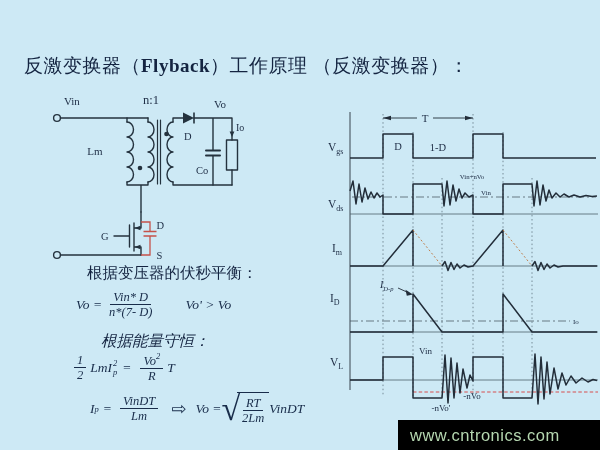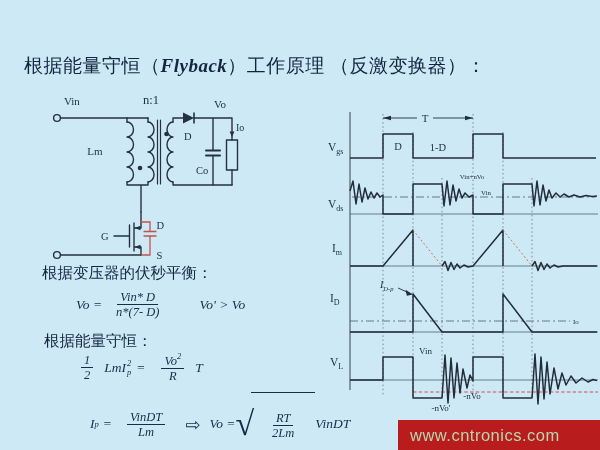--- a/index.html
+++ b/index.html
@@ -1,43 +1,43 @@
 <!DOCTYPE html>
 <html><head>
 <meta charset="utf-8">
 <style>
   html,body{margin:0;padding:0;}
   body{width:600px;height:450px;background:#cde9f5;position:relative;overflow:hidden;
        font-family:"Liberation Serif",serif;color:#17294a;}
   .abs{position:absolute;}
   .title{left:24px;top:53px;font-size:19px;color:#142441;letter-spacing:.5px;white-space:nowrap;}
-  .title .bld{font-weight:bold;font-style:italic;}
-  .heading{color:#142441;font-size:15.5px;white-space:nowrap;}
+  .title .bld{font-weight:bold;}
+  .heading{color:#142441;font-size:15.5px;white-space:nowrap;margin-left:45px;}
   .frm{font-style:italic;color:#182c4a;font-size:13.5px;display:flex;align-items:center;white-space:nowrap;}
-  .frac{display:inline-flex;flex-direction:column;align-items:center;line-height:1.15;margin:0 11px;text-align:center;font-size:12.5px;}
+  .frac{display:inline-flex;flex-direction:column;align-items:center;line-height:1.15;margin:0 4px;text-align:center;font-size:12.5px;}
   .frac>.num{border-bottom:1.2px solid #182c4a;padding:0 3px;}
   .frac>.den{padding:0 3px;}
   .ss{display:inline-flex;flex-direction:column;align-items:flex-start;font-size:8.5px;line-height:1;margin-left:1px;}
   .sub-only{font-size:8.5px;vertical-align:-3px;}
   .sup-only{font-size:8.5px;vertical-align:6px;}
   .gap26{display:inline-block;width:26px;}
   .sqrt{display:inline-flex;align-items:center;}
   .radsym{font-style:normal;font-size:34px;line-height:.72;margin-right:-3px;font-weight:400;}
   .radbody{border-top:1.4px solid #182c4a;padding:2px 2px 0 2px;}
   .arrow{font-style:normal;font-size:18px;margin:0 9px;color:#182c4a;font-family:"DejaVu Sans",sans-serif;}
-  .wm{left:398px;top:420px;width:202px;height:30px;background:#b91c1c;}
+  .wm{left:398px;top:420px;width:202px;height:30px;background:#000000;}
   .wm span{display:block;padding-left:12px;line-height:30px;font-family:"Liberation Sans",sans-serif;
            font-size:16.5px;color:#b5d7b0;letter-spacing:.5px;}
   svg text{font-family:"Liberation Serif",serif;fill:#1d2c44;}
 </style>
 </head>
 <body>
 
 <div class="abs title">
-  <span>根据能量守恒（</span><span class="bld">Flyback</span><span>）工作原理 （反激变换器）：</span>
+  <span>反激变换器（</span><span class="bld">Flyback</span><span>）工作原理 （反激变换器）：</span>
 </div>
 
 <svg class="abs" style="left:30px;top:90px;" width="250" height="182" viewBox="0 0 250 182">
   <g stroke="#24323e" stroke-width="1.4" fill="none" stroke-linejoin="round" stroke-linecap="round">
 
     <circle cx="27" cy="28" r="3.4"></circle>
     <circle cx="27" cy="165" r="3.4"></circle>
 
     <path d="M30.5,28 H118"></path>
     <path d="M111,165 H30.5"></path>
@@ -82,21 +82,21 @@
   <text x="154" y="50" font-size="10.5">D</text>
   <text x="184" y="18" font-size="11">Vo</text>
   <text x="206" y="41" font-size="10">Io</text>
   <text x="166" y="84" font-size="10.5">Co</text>
   <text x="71" y="150" font-size="10.5">G</text>
   <text x="126.5" y="139" font-size="10.5">D</text>
   <text x="126.5" y="169" font-size="10.5">S</text>
 </svg>
 
 <div class="abs heading" style="left:42px;top:263px;">根据变压器的伏秒平衡：</div>
-<div class="abs heading" style="left:44px;top:331px;">根据能量守恒：</div>
+<div class="abs heading" style="left:56px;top:331px;font-style:italic;">根据能量守恒：</div>
 
 <div class="abs frm" style="left:76px;top:290px;">
   <span>Vo =</span>
   <span class="frac">
     <span class="num">Vin* D</span>
     <span class="den">n*(7- D)</span>
   </span>
   <span class="gap26"></span>
   <span>Vo' &gt; Vo</span>
 </div>
@@ -125,21 +125,21 @@
   <span style="margin:0 4px;">=</span>
   <span class="frac">
     <span class="num">VinDT</span>
     <span class="den">Lm</span>
   </span>
   <span class="arrow">⇨</span>
   <span>Vo =</span>
   <span class="sqrt">
     <span class="radsym">√</span>
     <span class="radbody">
-      <span class="frac" style="margin:16px;align-items:center;">
+      <span class="frac" style="margin:0;align-items:center;">
         <span class="num">RT</span>
         <span class="den">2Lm</span>
       </span>
     </span>
   </span>
   <span>VinDT</span>
 </div>
 
 <svg class="abs" style="left:320px;top:92px;" width="280" height="330" viewBox="0 0 280 330">
 

